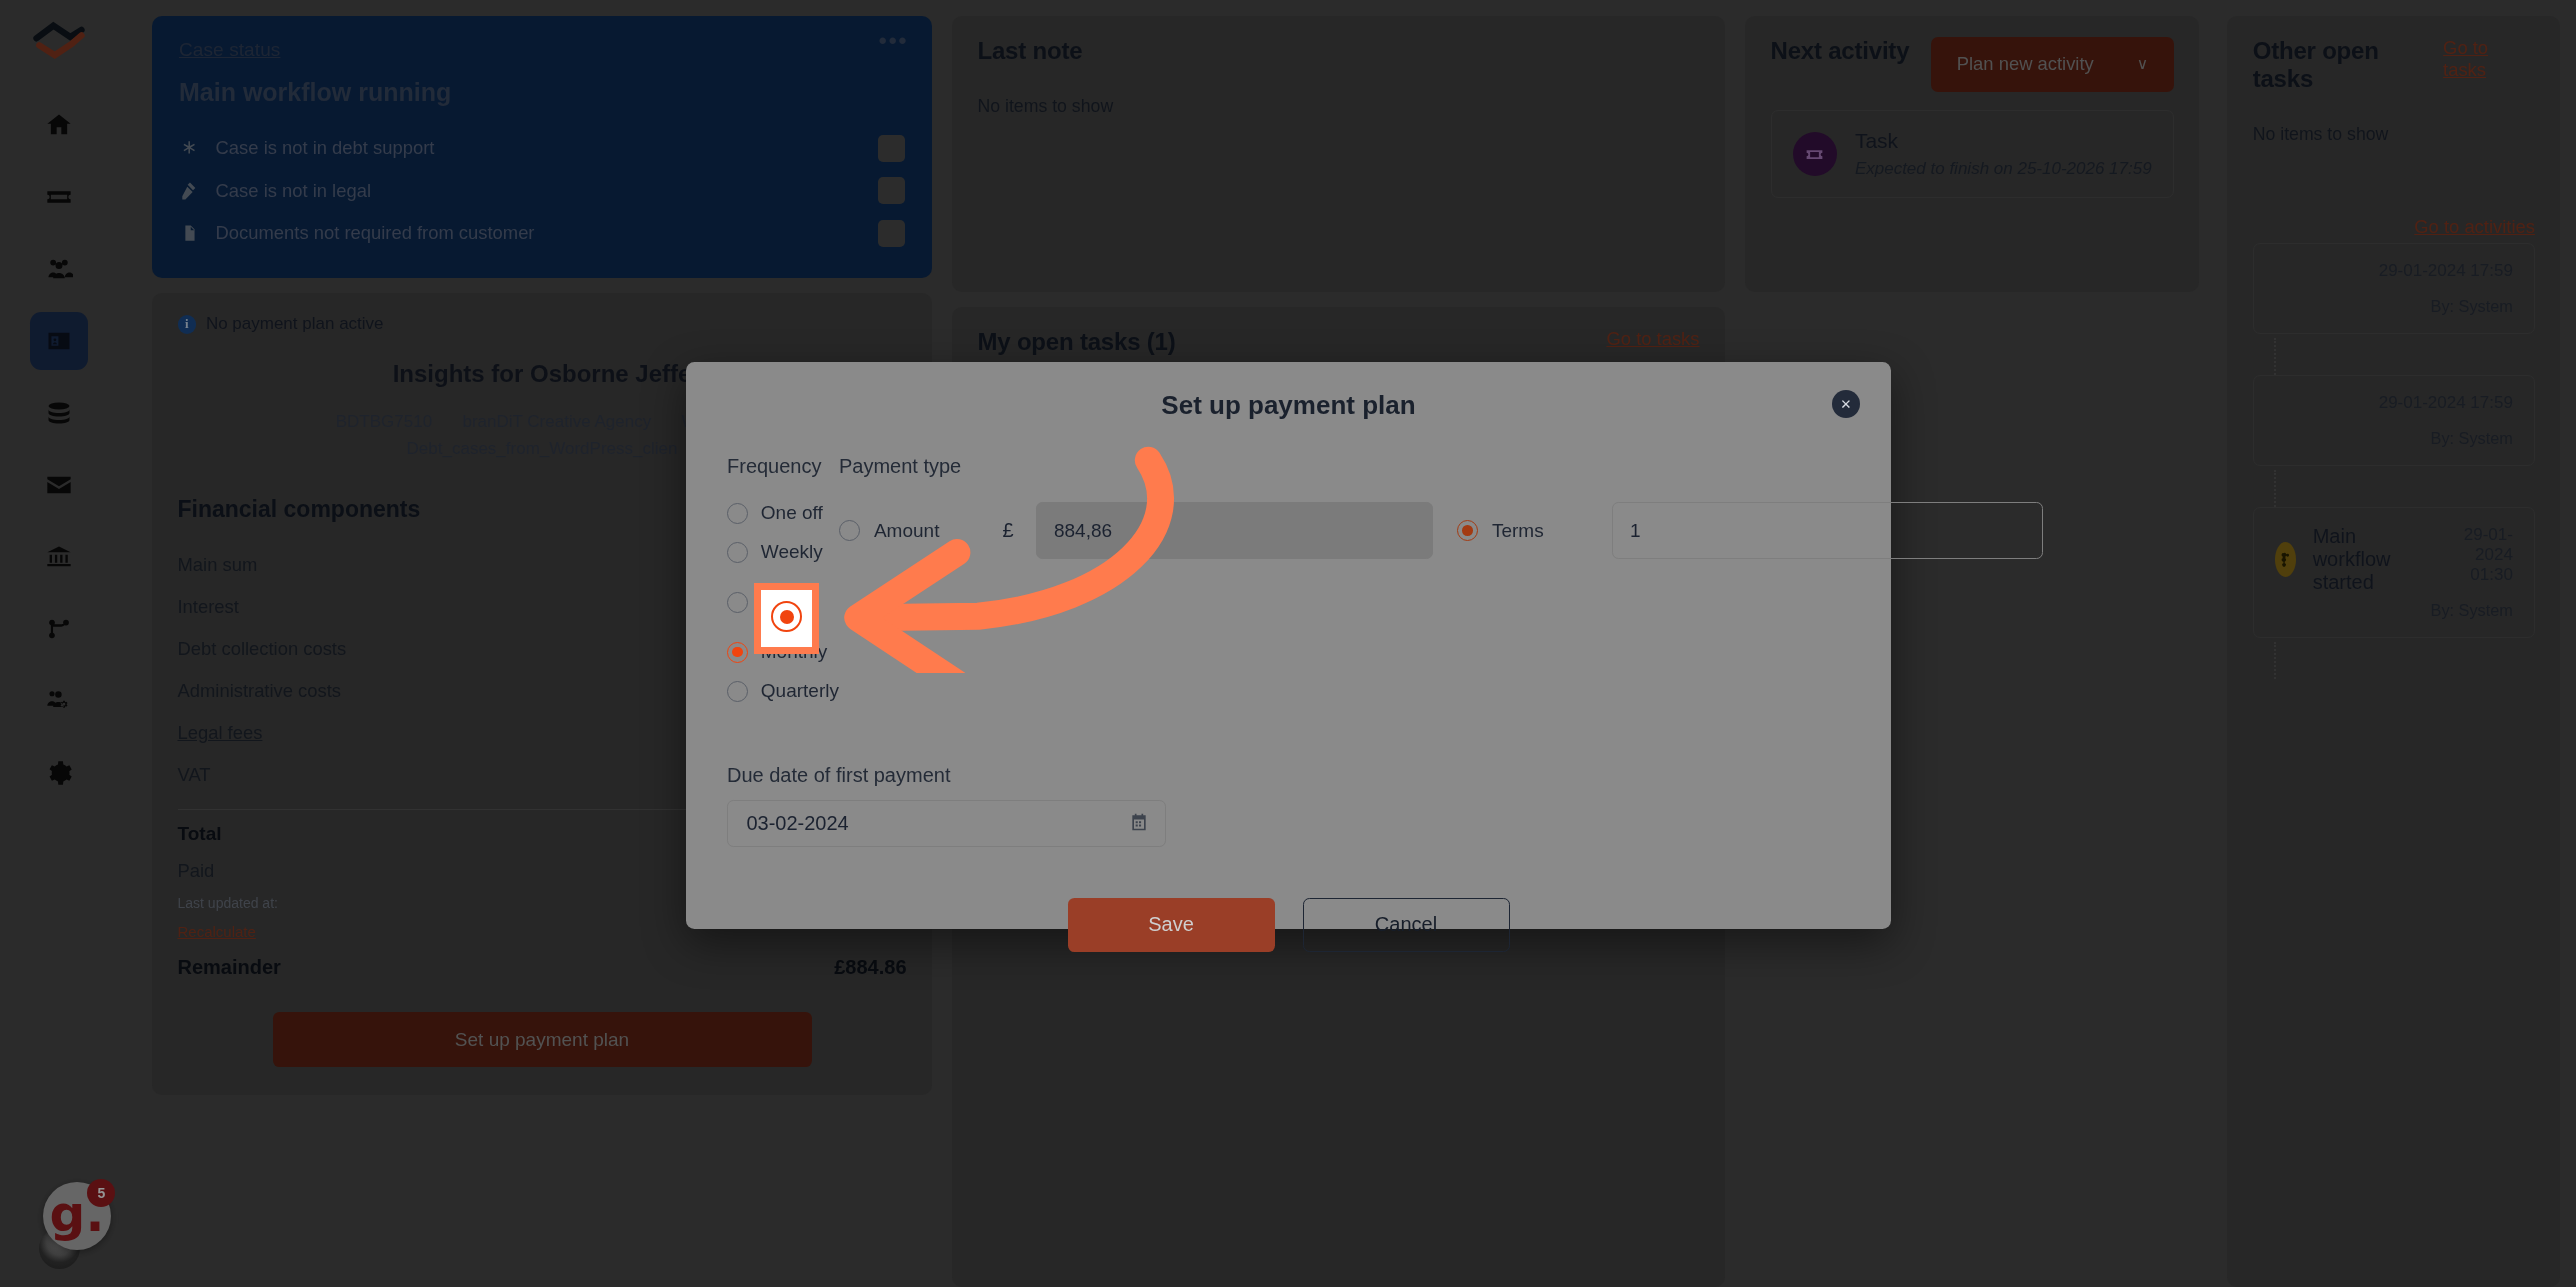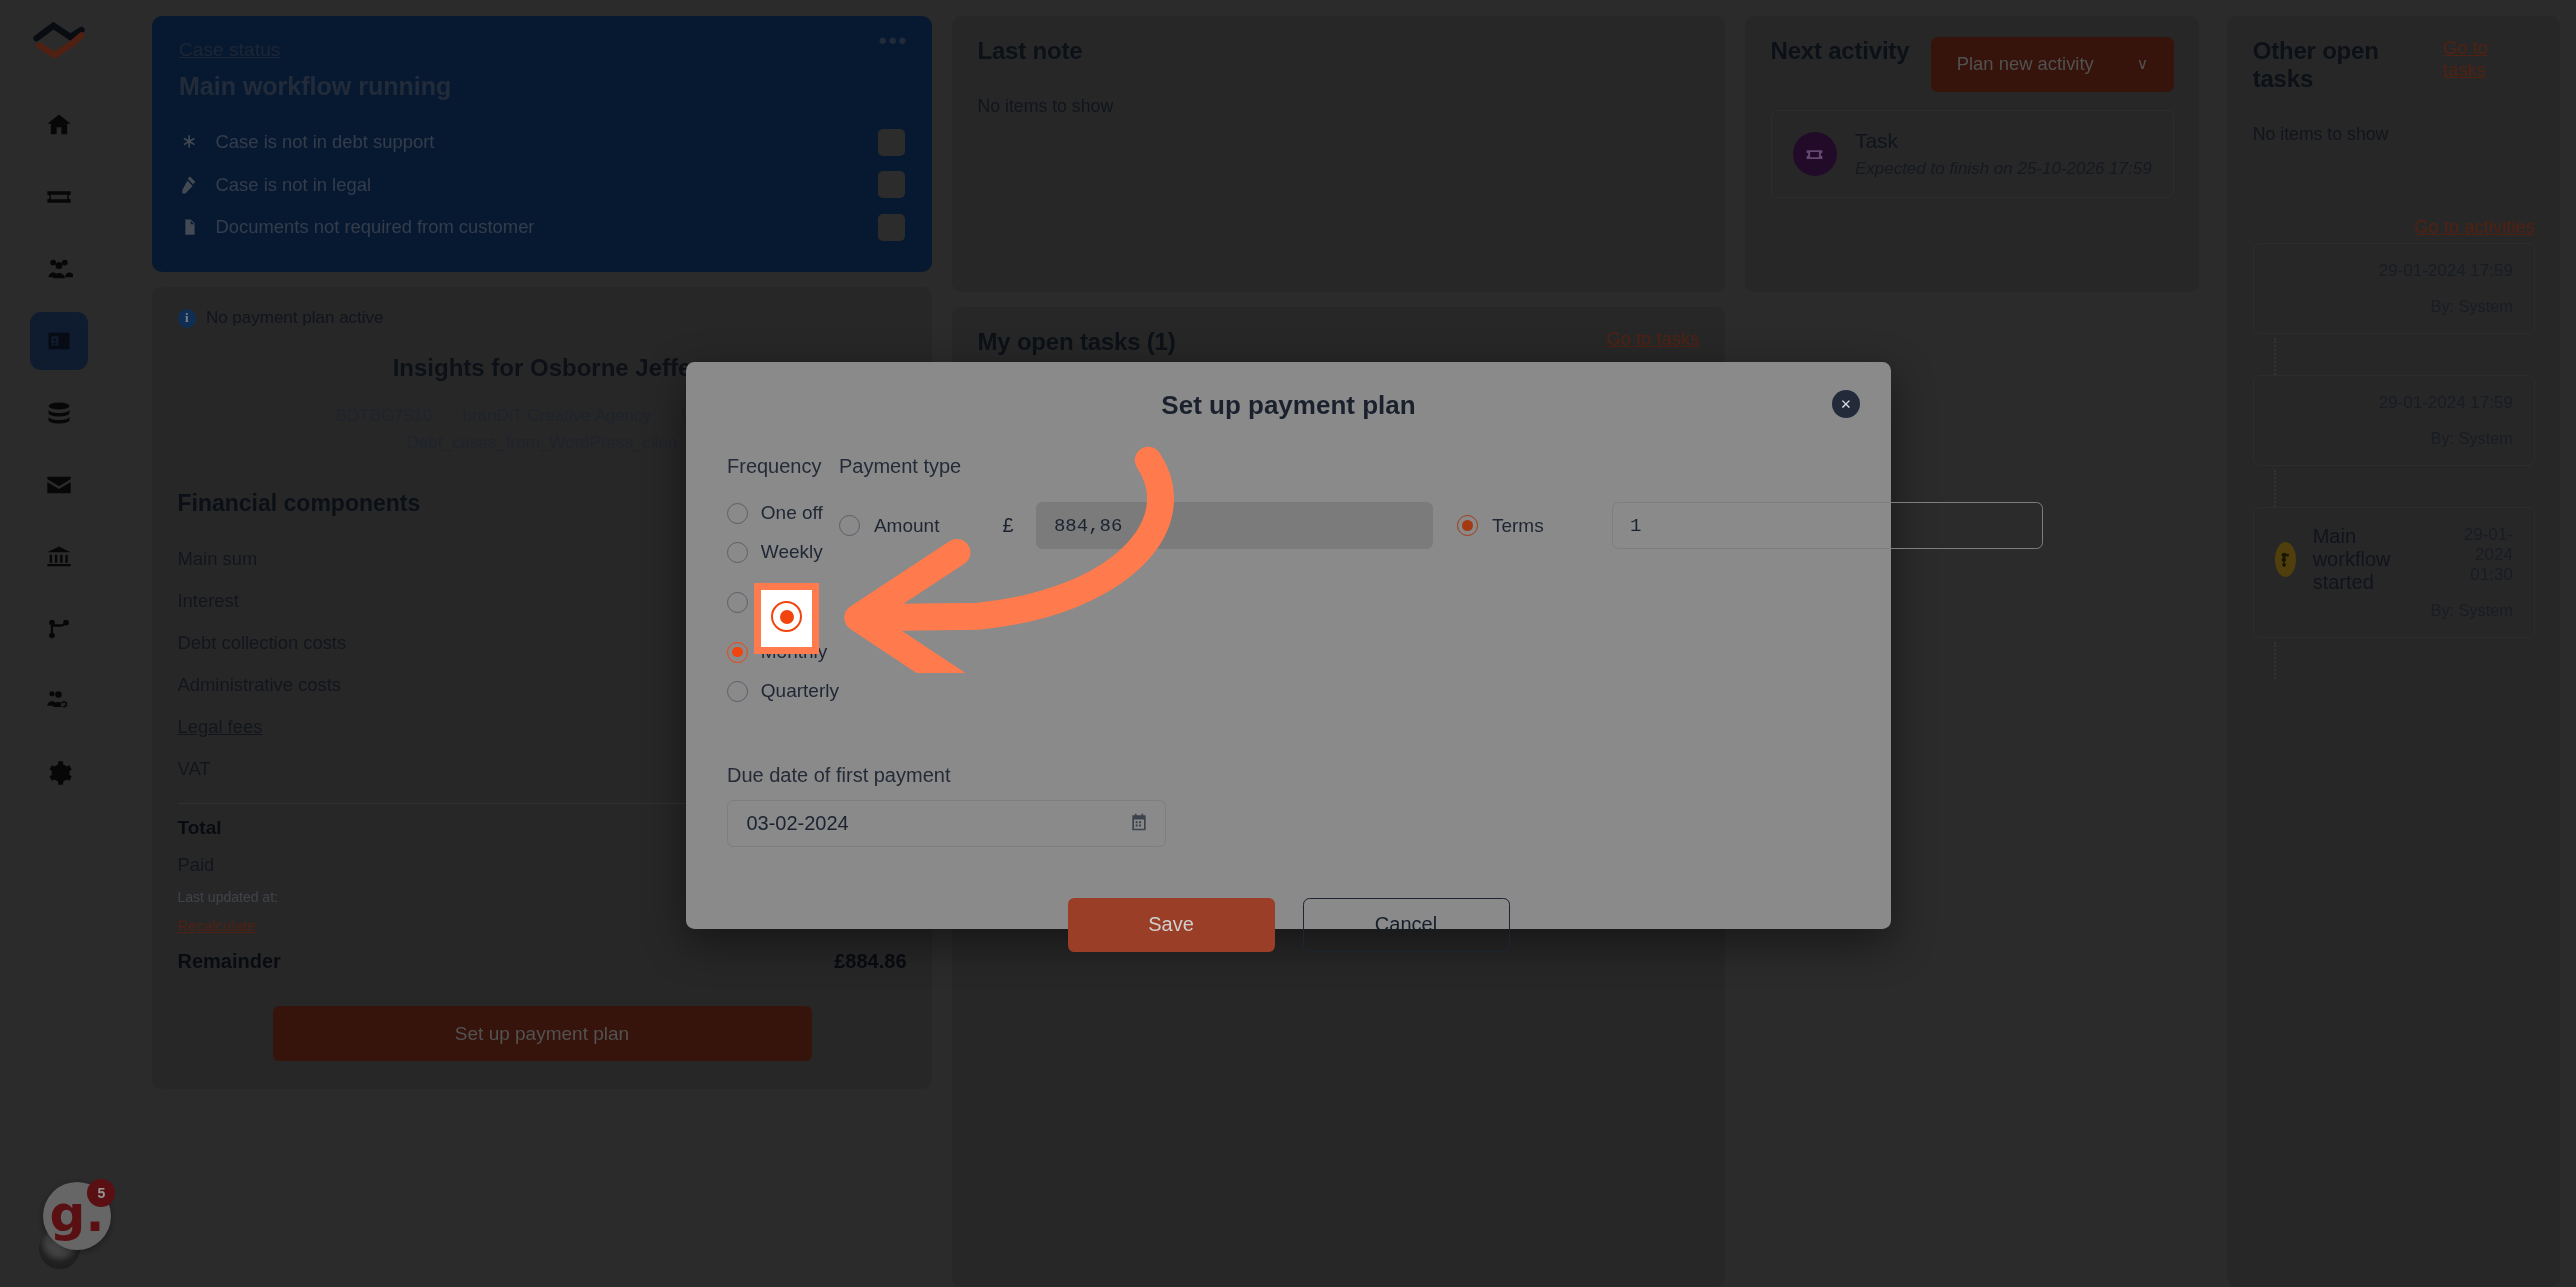--- a/index.html
+++ b/index.html
@@ -54,21 +54,21 @@
   .col-left  { width: 780px; flex: 0 0 780px; display:flex; flex-direction:column; gap: 15.6px; }
   .col-mid   { width: 773px; flex: 0 0 773px; display:flex; flex-direction:column; gap: 15.6px; }
   .col-right { flex: 1; display:flex; flex-direction:row; gap: 28px; }
 
   .card { background: #444444; border-radius: 10px; padding: 21px 25.5px; }
   .card-h { font-size: 24px; font-weight: 700; color: #151c28; letter-spacing: -0.2px; }
 
   
   .case-card { background: #0d2c55; border-radius: 10px; padding: 23px 27px 31px 27px; position: relative; }
   .case-label { font-size: 19px; color: #33415a; text-decoration: underline; letter-spacing:0.1px; }
-  .case-title { margin-top: 11px; font-size: 25px; font-weight: 700; color: #3c4a63; }
+  .case-title { margin-top: 17px; font-size: 25px; font-weight: 700; color: #3c4a63; }
   .case-dots { position:absolute; right: 24px; top: 18.4px; color:#3b4a64; font-size: 24px; letter-spacing:1.4px; line-height:.6; }
   .case-rows { margin-top: 28px; display:flex; flex-direction:column; gap: 15.6px; }
   .case-row { display:flex; align-items:center; gap: 15.6px; }
   .case-row .ic { width: 21px; display:flex; justify-content:center; color:#6f7b8e; }
   .case-row .ic svg { width:18.4px; height:18.4px; fill:#74808f; }
   .case-row .tx { font-size: 18.4px; color: #5a6781; flex:1; }
   .case-row .sw { width: 27px; height: 27px; border-radius: 5px; background: #4d4d4d; }
 
   
   .insights { position: relative; }
@@ -158,22 +158,22 @@
   .rdot.on { border-color: #f1440f; }
   .rdot.on::after { content:""; width: 10.6px; height:10.6px; border-radius:50%; background:#f1440f; }
   .rdot.on.muted { border-color:#a33a12; }
   .rdot.on.muted::after { background:#a33a12; }
   .r-text { font-size: 19px; color:#1f2633; }
 
   .ptype-row { display:flex; align-items:center; gap: 14px; }
   .ptype-row .r-text { width: 106px; }
   .cur { font-size: 20px; color:#1b2230; width: 28px; text-align:center; }
   .inp {
-    height: 47px; border-radius: 6.4px; border: 0.7px solid #7e7e7e; background: transparent;
-    font-size: 19px; color:#1b2230; padding: 14px 17px; font-family: Liberation Mono, monospace; width: 100%;
+    height: 57px; border-radius: 6.4px; border: 0.7px solid #7e7e7e; background: transparent;
+    font-size: 19px; color:#1b2230; padding: 14px 17px; font-family: Liberation Sans, sans-serif; width: 100%;
   }
   .inp.filled { background: #7b7b7b; border-color: #7b7b7b; }
   .amount-wrap { width: 397px; }
   .terms-wrap { width: 431px; }
   .ptype-rows { margin-top: 24px; display:flex; gap: 24px; }
 
   .due { margin-top: 62px; padding-left: 41px; }
   .due-label { font-size: 20px; color:#242b37; }
   .date-field {
     margin-top: 12.8px; width: 439px; height: 47px; border:0.7px solid #7e7e7e; border-radius: 6.4px;

